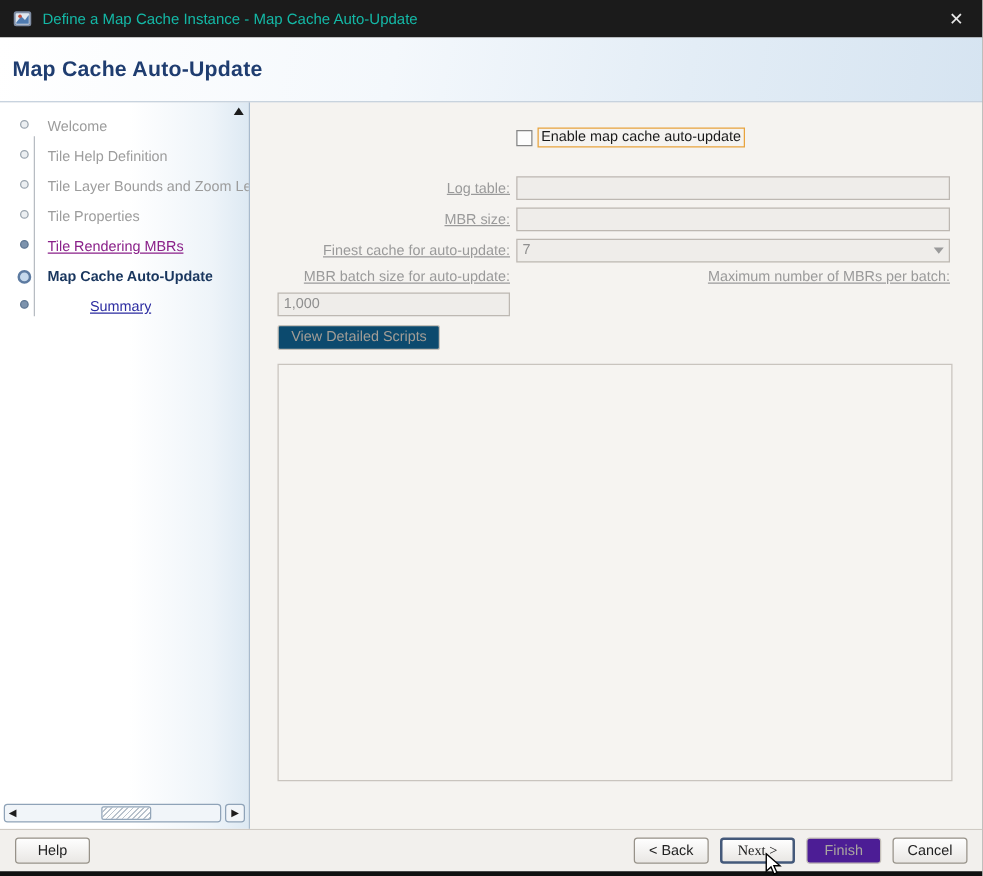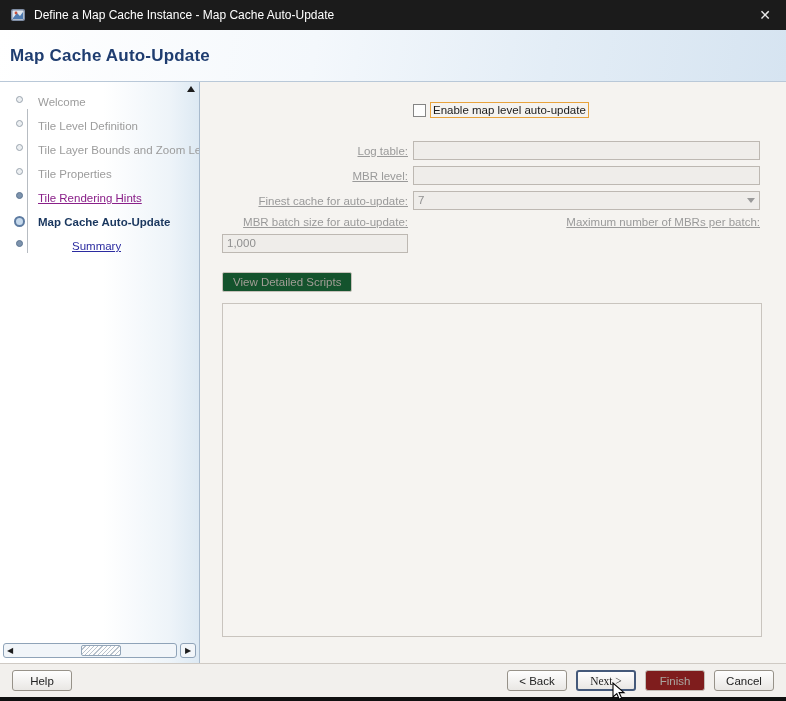--- a/index.html
+++ b/index.html
@@ -4,21 +4,21 @@
 <style>
   * { margin:0; padding:0; box-sizing:border-box; }
   html,body { background:#8a8a8a; }
   body { font-family:"Liberation Sans","DejaVu Sans",sans-serif; }
 
   .window { position:relative; width:786px; height:701px; background:#f5f3f0; overflow:hidden; }
 
   
   .titlebar { height:30px; background:#1b1b1b; display:flex; align-items:center; padding:0 10px; gap:8px; }
   .app-icon { width:16px; height:16px; flex:0 0 auto; }
-  .titlebar-title { color:#ffffff; font-size:12px; flex:1; white-space:nowrap; overflow:hidden; }
+  .titlebar-title { color:#14b8a6; font-size:12px; flex:1; white-space:nowrap; overflow:hidden; }
   .close-btn { color:#e8e8e8; font-size:14px; width:22px; text-align:center; cursor:default; line-height:30px; }
 
   
   .header { height:52px; background:linear-gradient(100deg,#ffffff 0%,#f4f8fc 40%,#e3edf6 70%,#d6e4f1 100%);
             border-bottom:1px solid #b9c8d8; display:flex; align-items:center; padding:0 10px; }
   .header-title { font-size:17px; font-weight:bold; color:#1f3d70; letter-spacing:0.2px; }
 
   
   .body { display:flex; height:581px; }
 
@@ -61,34 +61,34 @@
 
   .fields { margin-top:23px; display:grid; grid-template-columns:186px 347px;
             column-gap:5px; row-gap:6px; align-items:center; }
   .f-label { font-size:11.5px; color:#9a9a9a; text-align:right; white-space:nowrap;text-decoration:underline; }
   .f-field { height:19px; background:#efedea; border:1px solid #bdb8b2; font-size:11.5px;
              color:#8f8f8f; line-height:17px; padding:0 4px; overflow:hidden; }
   .f-combo { display:flex; justify-content:space-between; align-items:center; padding-right:4px; }
   .combo-arrow-icon { width:0; height:0; border-left:4px solid transparent;
              border-right:4px solid transparent; border-top:5px solid #9a9a9a; }
 
-  .vds-btn { margin-top:19px; height:20px; padding:0 10px; font-size:11.5px; color:#a29d96;
-             background:#14532d; border:1px solid #c6c1ba; border-radius:2px;
+  .vds-btn { margin-top:7px; height:20px; padding:0 10px; font-size:11.5px; color:#a29d96;
+             background:#0c4a6e; border:1px solid #c6c1ba; border-radius:2px;
              font-family:"Liberation Sans",sans-serif; }
   .big-panel { margin-top:11px; width:540px; height:334px; border:1px solid #c9c4be; background:#f6f4f1; }
 
   
   .footer { height:34px; border-top:1px solid #cfcac4; background:#f2f0ed;
             display:flex; align-items:center; padding:0 12px; gap:9px; }
   .spacer { flex:1; }
   .btn { min-width:60px; height:21px; padding:0 10px; font-size:11.5px; color:#222;
          background:linear-gradient(#fefefe,#e9e7e4); border:1px solid #979289; border-radius:3px;
          font-family:"Liberation Sans",sans-serif; cursor:default; }
   .btn.focused { border:2px solid #44597a; padding:0 9px;font-family:Liberation Serif, serif; }
-  .btn.disabled { color:#aaa6a0; background:#7f1d1d; border-color:#c3beb7; }
+  .btn.disabled { color:#aaa6a0; background:#4c1d95; border-color:#c3beb7; }
 
   .bottom-edge { height:4px; background:#101010; }
 
   .cursor-icon { position:absolute; left:612px; top:682px; width:14px; height:19px;
                  z-index:10; pointer-events:none; }
 </style>
 </head>
 <body>
 
 <div class="window">
@@ -117,39 +117,39 @@
         <li class="step pending">
           <span class="bullet-col">
               <span class="bullet pending"></span>
             </span>
           <span class="step-label">Welcome</span>
         </li>
         <li class="step pending">
           <span class="bullet-col">
               <span class="bullet pending"></span>
             </span>
-          <span class="step-label">Tile Level Definition</span>
+          <span class="step-label">Tile Help Definition</span>
         </li>
         <li class="step pending">
           <span class="bullet-col">
               <span class="bullet pending"></span>
             </span>
           <span class="step-label">Tile Layer Bounds and Zoom Level</span>
         </li>
         <li class="step pending">
           <span class="bullet-col">
               <span class="bullet pending"></span>
             </span>
           <span class="step-label">Tile Properties</span>
         </li>
         <li class="step visited">
           <span class="bullet-col">
               <span class="bullet visited"></span>
             </span>
-          <span class="step-label">Tile Rendering Hints</span>
+          <span class="step-label">Tile Rendering MBRs</span>
         </li>
         <li class="step current">
           <span class="bullet-col">
               <span class="bullet current"></span>
             </span>
           <span class="step-label">Map Cache Auto-Update</span>
         </li>
         <li class="step link">
           <span class="bullet-col">
               <span class="bullet visited"></span>
@@ -165,28 +165,28 @@
         <div class="hs-rightbtn">
           <span class="hs-arrow">▶</span>
         </div>
       </div>
     </div>
 
     <div class="main">
 
       <div class="cb-row">
         <input type="checkbox" class="cb-input" style="">
-        <span class="cb-label">Enable map level auto-update</span>
+        <span class="cb-label">Enable map cache auto-update</span>
       </div>
 
       <div class="fields">
         <span class="f-label">Log table:</span>
         <div class="f-field"></div>
 
-        <span class="f-label">MBR level:</span>
+        <span class="f-label">MBR size:</span>
         <div class="f-field"></div>
 
         <span class="f-label">Finest cache for auto-update:</span>
         <div class="f-field f-combo">
           <span>7</span>
           <span class="combo-arrow-icon"></span>
         </div>
 
         <span class="f-label">MBR batch size for auto-update:</span>
 

